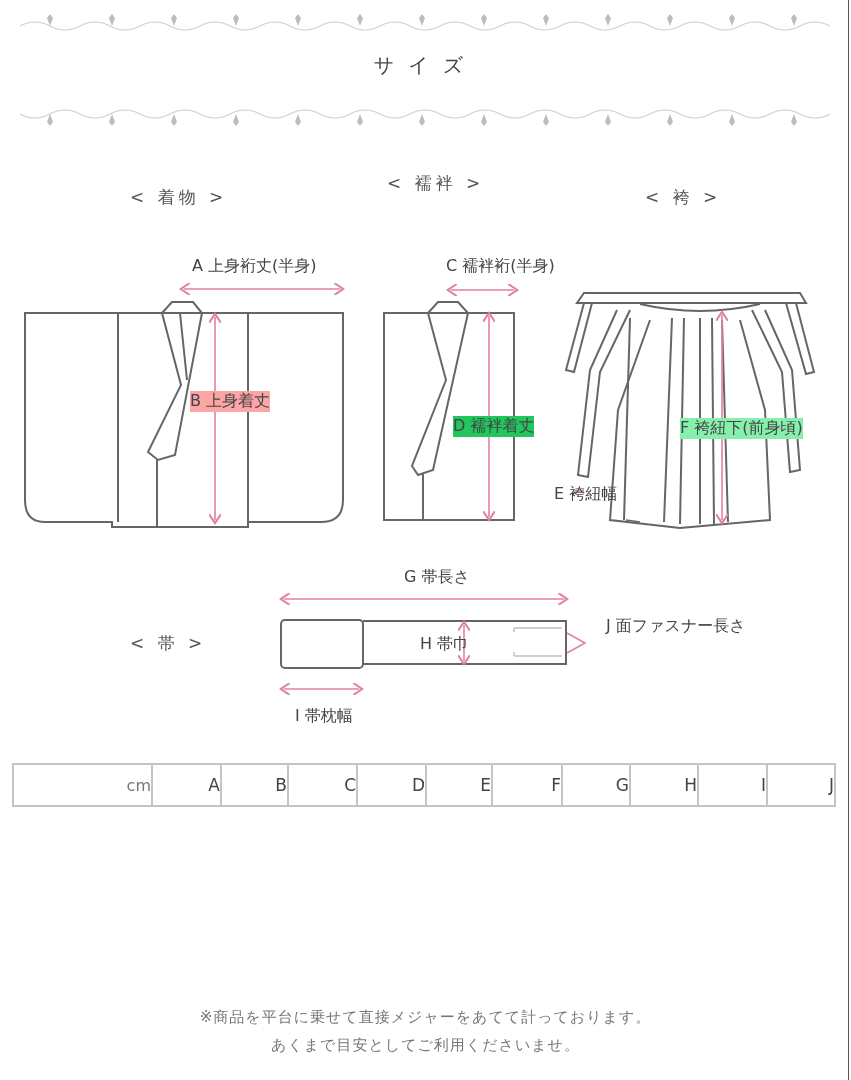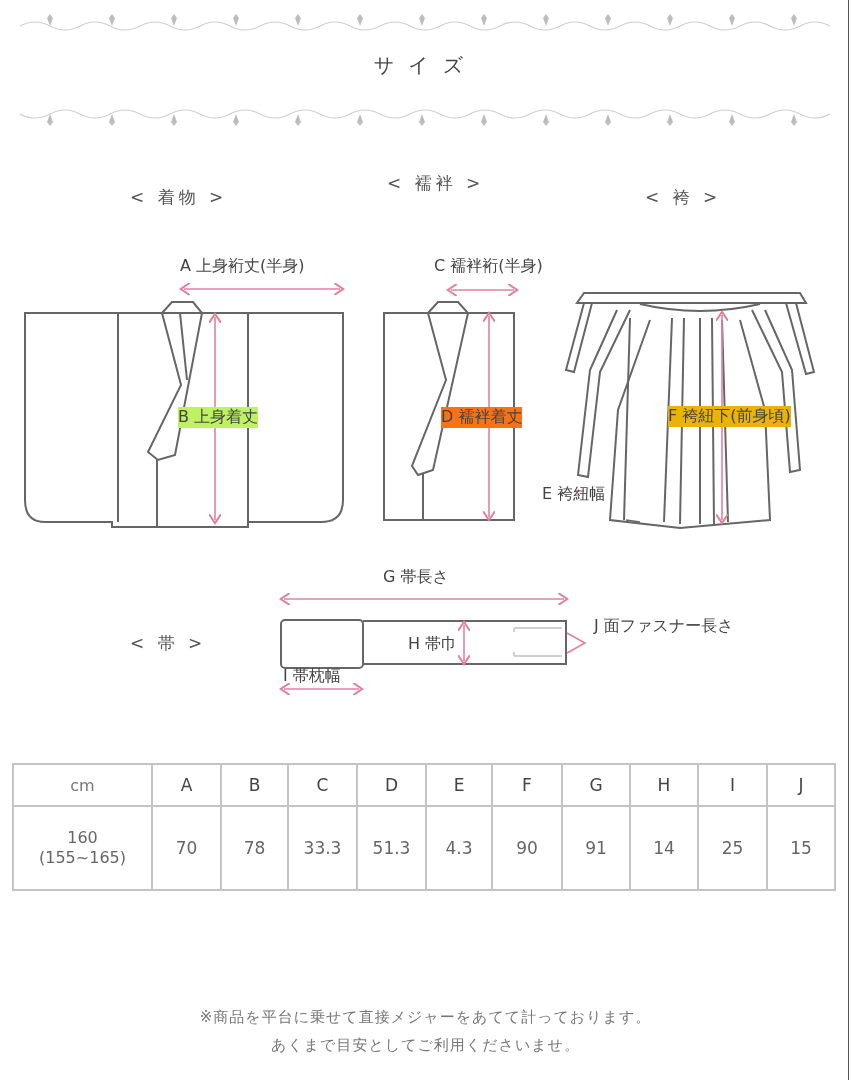--- a/index.html
+++ b/index.html
@@ -3,27 +3,27 @@
 <meta charset="utf-8">
 <style>
   html, body { margin:0; padding:0; background:#ffffff; }
   body { width:851px; height:1080px; position:relative; overflow:hidden;
          font-family:"DejaVu Sans", sans-serif; color:#4a4a4a; }
   .edge-line { position:absolute; right:2px; top:0; width:1px; height:1080px; background:#555; }
   .lace { position:absolute; left:20px; width:810px; height:24px; }
   .title { position:absolute; left:0; width:851px; top:52px; text-align:center;
            font-family:"DejaVu Serif", serif; font-size:20px; letter-spacing:14px; color:#444; }
   .section { position:absolute; font-size:17px; color:#555; letter-spacing:4px; white-space:nowrap; }
-  .lbl { position:absolute; font-size:16px; color:#444; white-space:nowrap; }
+  .lbl { position:absolute; font-size:16px; color:#444; white-space:nowrap;margin-left:12px; }
   svg.diagram { position:absolute; left:0; top:0; }
   table.sizes { position:absolute; left:12px; top:763px; border-collapse:collapse;
                 font-family:"DejaVu Sans", sans-serif; }
   table.sizes td, table.sizes th { border:2px solid #c4c4c4; text-align:center; color:#666;
                 font-weight:normal; padding:0; }
-  table.sizes th { height:40px; font-size:17px; color:#444; }
+  table.sizes th { height:40px; font-size:17px; color:#444;text-align:right; }
   table.sizes th.cm { color:#777; font-size:16px; }
   table.sizes td { height:82px; font-size:17px; }
   table.sizes td.size { font-size:16px; line-height:20px; }
   .note { position:absolute; left:0; width:851px; text-align:center; font-size:15px; color:#777;
           letter-spacing:1px; }
 </style>
 </head>
 <body>
 
 <div class="edge-line"></div>
@@ -135,60 +135,44 @@
     <line x1="575" y1="491" x2="584" y2="491"></line>
     <line x1="722" y1="315" x2="722" y2="520" marker-start="url(#ah)" marker-end="url(#ah)"></line>
     <line x1="284" y1="599" x2="564" y2="599" marker-start="url(#ah)" marker-end="url(#ah)"></line>
     <line x1="464" y1="625" x2="464" y2="661" marker-start="url(#ah)" marker-end="url(#ah)"></line>
     <line x1="284" y1="689" x2="359" y2="689" marker-start="url(#ah)" marker-end="url(#ah)"></line>
   </g>
   <line x1="626" y1="520" x2="640" y2="522" stroke="#666" stroke-width="1.5"></line>
 </svg>
 
 <div class="lbl" style="left:180px; top:256px">A 上身裄丈(半身)</div>
-<div class="lbl" style="left:178px; top:407px; background:#bef264">B 上身着丈</div>
+<div class="lbl" style="left:178px; top:391px; background:#fca5a5">B 上身着丈</div>
 <div class="lbl" style="left:434px; top:256px">C 襦袢裄(半身)</div>
-<div class="lbl" style="left:441px; top:407px; background:#f97316">D 襦袢着丈</div>
+<div class="lbl" style="left:441px; top:416px; background:#22c55e">D 襦袢着丈</div>
 <div class="lbl" style="left:542px; top:484px">E 袴紐幅</div>
-<div class="lbl" style="left:668px; top:406px; background:#eab308">F 袴紐下(前身頃)</div>
-<div class="lbl" style="left:383px; top:567px">G 帯長さ</div>
+<div class="lbl" style="left:668px; top:418px; background:#86efac">F 袴紐下(前身頃)</div>
+<div class="lbl" style="left:392px; top:567px">G 帯長さ</div>
 <div class="lbl" style="left:408px; top:634px">H 帯巾</div>
-<div class="lbl" style="left:283px; top:666px">I 帯枕幅</div>
+<div class="lbl" style="left:283px; top:706px">I 帯枕幅</div>
 <div class="lbl" style="left:594px; top:616px">J 面ファスナー長さ</div>
 
 <table class="sizes">
   <thead>
     <tr>
       <th class="cm" style="width:137px">cm</th>
       <th style="width:67px">A</th>
       <th style="width:65px">B</th>
       <th style="width:67px">C</th>
       <th style="width:67px">D</th>
       <th style="width:64px">E</th>
       <th style="width:68px">F</th>
       <th style="width:66px">G</th>
       <th style="width:66px">H</th>
       <th style="width:67px">I</th>
       <th style="width:66px">J</th>
     </tr>
   </thead>
   <tbody>
-    <tr>
-      <td class="size">
-        <div>160</div>
-        <div>(155~165)</div>
-      </td>
-      <td>70</td>
-      <td>78</td>
-      <td>33.3</td>
-      <td>51.3</td>
-      <td>4.3</td>
-      <td>90</td>
-      <td>91</td>
-      <td>14</td>
-      <td>25</td>
-      <td>15</td>
-    </tr>
   </tbody>
 </table>
 
 <div class="note" style="top:1008px">※商品を平台に乗せて直接メジャーをあてて計っております。</div>
 <div class="note" style="top:1036px">あくまで目安としてご利用くださいませ。</div>
 
 </body></html>

